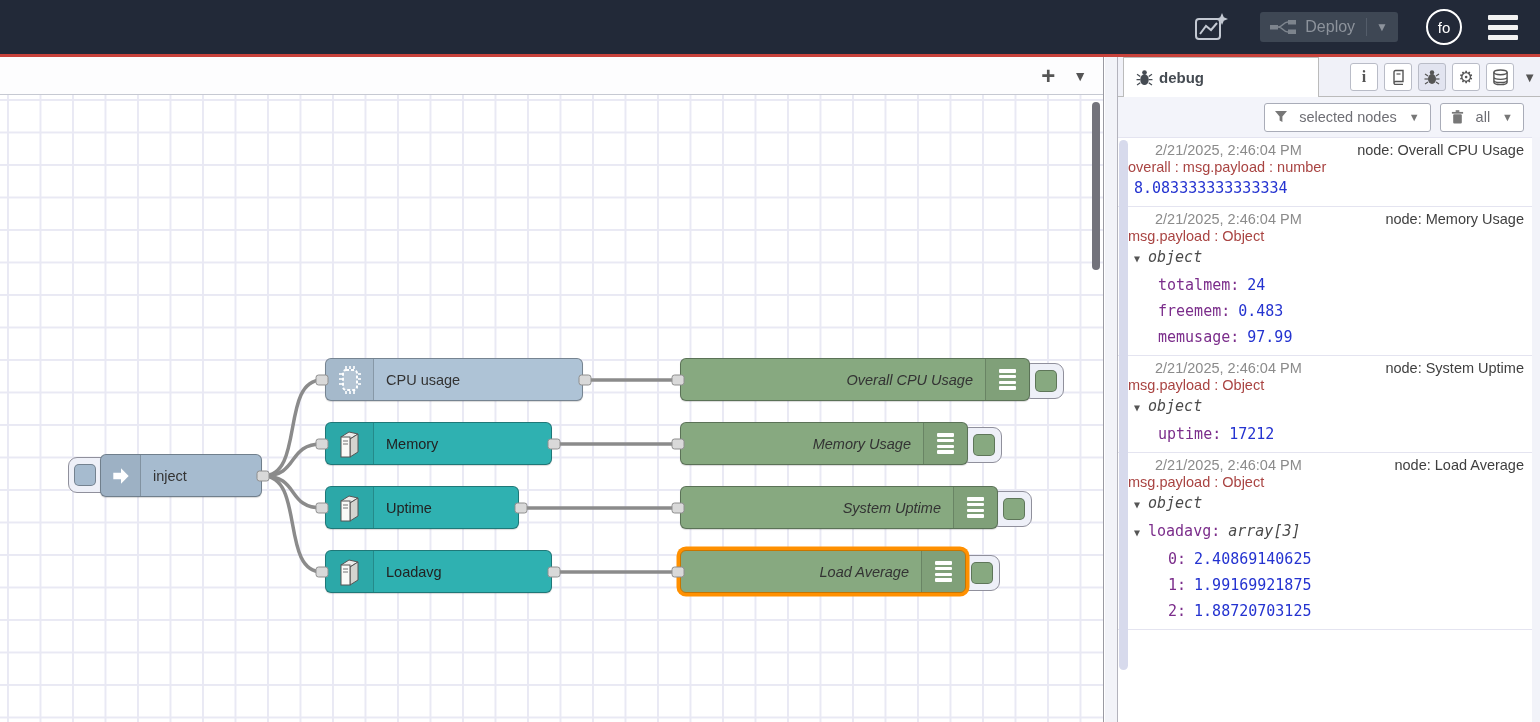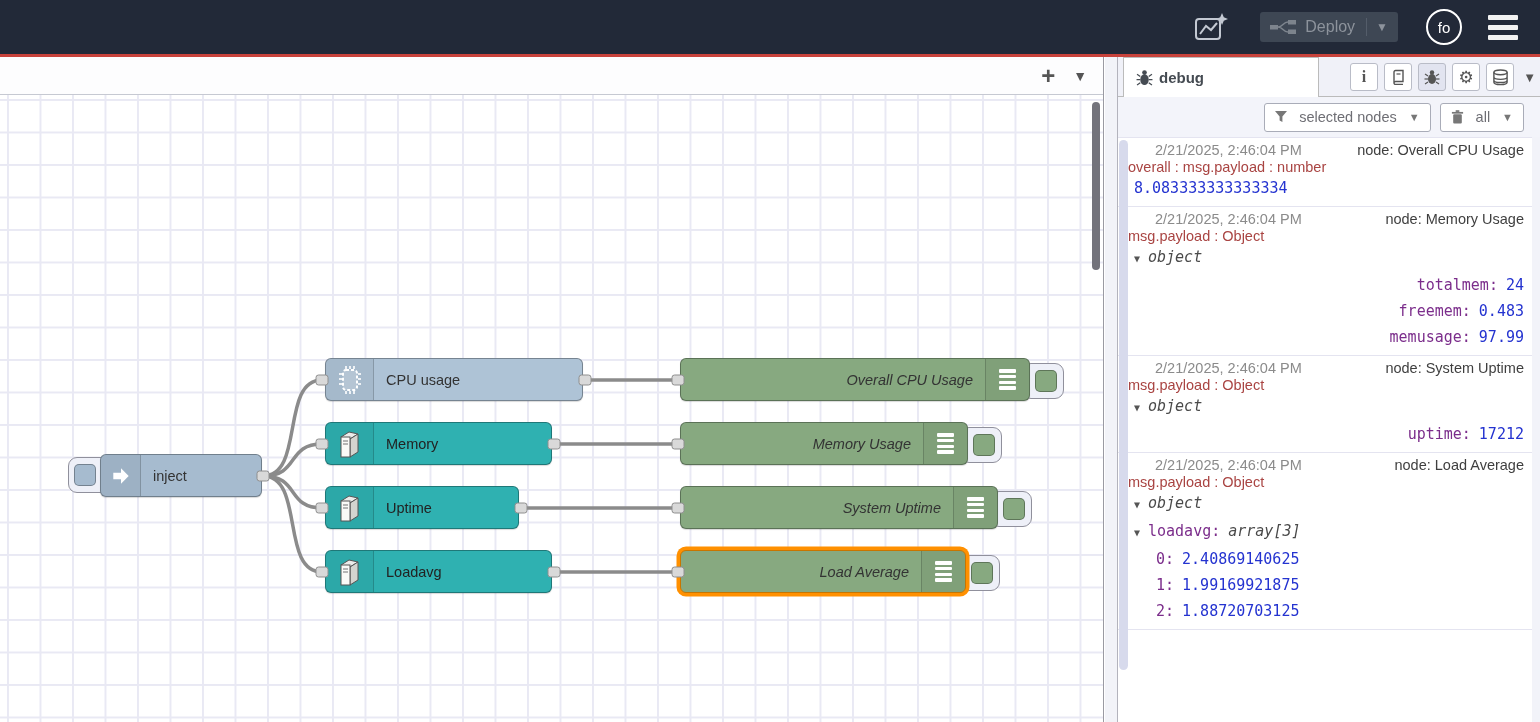--- a/index.html
+++ b/index.html
@@ -81,21 +81,21 @@
   .msg-meta { display:flex; justify-content:space-between; align-items:baseline; font-size:14.5px; }
   .ts { color:#8b8b8b;margin-left:27px; }
   .src { color:#3f3f3f; }
   .msg-prop { color:#a94442; font-size:14.5px; margin-top:1px; }
   .mono { font-family:"DejaVu Sans Mono",monospace; font-size:15px; }
   .mrow { line-height:26px; white-space:nowrap; }
   .tree-caret { color:#555; font-size:10px; display:inline-block; width:14px; }
   .obj-lbl { font-style:italic; color:#4a4a4a; }
   .k { color:#7b2d8b; } .v { color:#2433d0; margin-left:8px; }
   .arr-type { font-style:italic; color:#4a4a4a; margin-left:8px; }
-  .ind1 { padding-left:6px; } .ind2 { padding-left:22px;text-align:right; } .ind3 { padding-left:28px; }
+  .ind1 { padding-left:6px; } .ind2 { padding-left:30px; } .ind3 { padding-left:40px; }
   .msg-edge { position:absolute; right:0; top:80px; width:8px; height:585px; background:#f2f3f9; }
 </style>
 </head>
 <body>
 
 <div class="header">
   <div class="hdr-imgbtn">
     <svg width="34" height="30" viewBox="0 0 34 30">
       <rect x="2" y="7" width="24" height="20" rx="3" fill="none" stroke="#c3c8d2" stroke-width="2"></rect>
       <polyline points="6,22 12,14 17,18 23,11" fill="none" stroke="#c3c8d2" stroke-width="2"></polyline>

